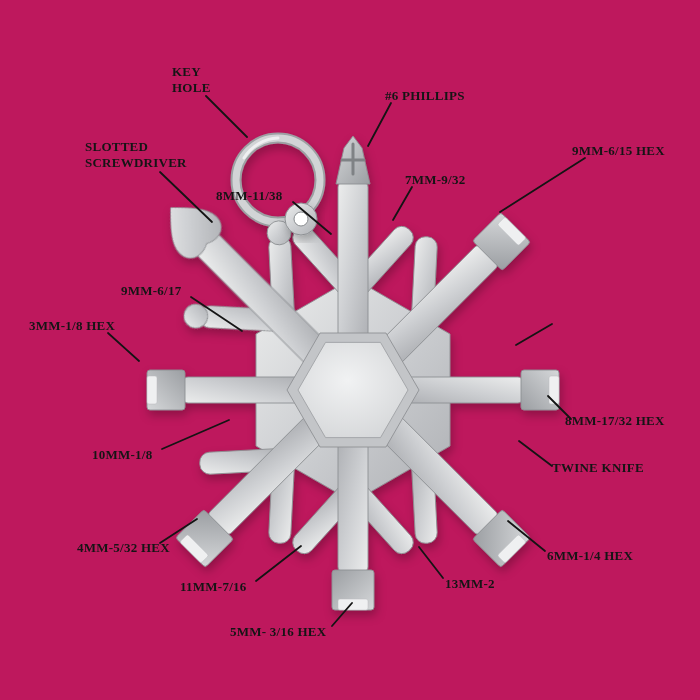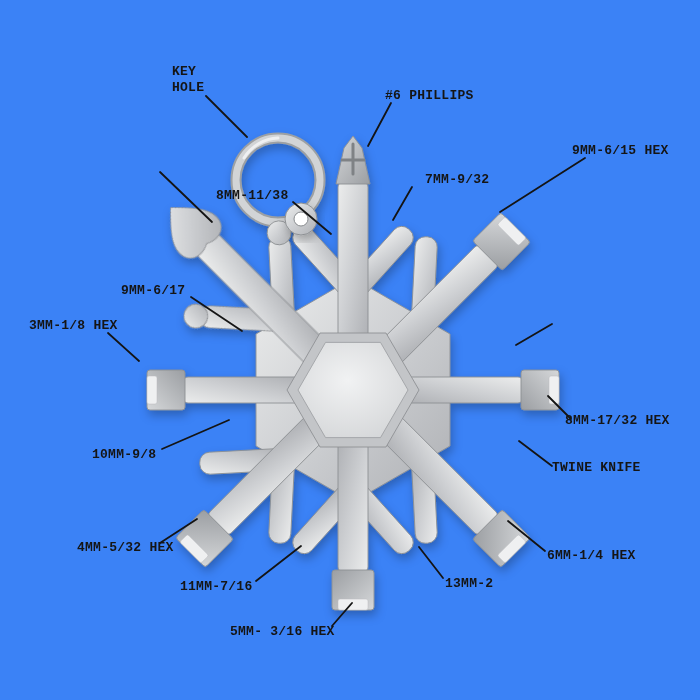--- a/index.html
+++ b/index.html
@@ -1,18 +1,18 @@
 <!DOCTYPE html>
 <html><head>
 <meta charset="utf-8">
 <style>
   html,body{margin:0;padding:0;background:#ffffff;}
   .stage{
-    position:relative;width:700px;height:700px;background:#3b82f6;
-    font-family:Liberation Mono, monospace;overflow:hidden;
+    position:relative;width:700px;height:700px;background:#be185d;
+    font-family:Liberation Serif, serif;overflow:hidden;
   }
   .scene{position:absolute;left:0;top:0;}
   .label{
     position:absolute;
     font-size:13px;font-weight:700;line-height:1.25;
     letter-spacing:.25px;color:#151515;white-space:pre-line;
   }
 </style>
 </head>
 <body>
@@ -156,27 +156,29 @@
       <line x1="256" y1="581" x2="301" y2="546"></line>
       <line x1="443" y1="578" x2="419" y2="547"></line>
       <line x1="545" y1="551" x2="508" y2="521"></line>
       <line x1="332" y1="626" x2="352" y2="603"></line>
     </g>
   </svg>
 
   <div class="label" style="left:172px;top:64px;">KEY
 HOLE</div>
   <div class="label" style="left:385px;top:88px;">#6 PHILLIPS</div>
+  <div class="label" style="left:85px;top:139px;">SLOTTED
+SCREWDRIVER</div>
   <div class="label" style="left:216px;top:188px;">8MM-11/38</div>
-  <div class="label" style="left:425px;top:172px;">7MM-9/32</div>
+  <div class="label" style="left:405px;top:172px;">7MM-9/32</div>
   <div class="label" style="left:572px;top:143px;">9MM-6/15 HEX</div>
   <div class="label" style="left:121px;top:283px;">9MM-6/17</div>
   <div class="label" style="left:29px;top:318px;">3MM-1/8 HEX</div>
   <div class="label" style="left:565px;top:413px;">8MM-17/32 HEX</div>
-  <div class="label" style="left:92px;top:447px;">10MM-9/8</div>
+  <div class="label" style="left:92px;top:447px;">10MM-1/8</div>
   <div class="label" style="left:552px;top:460px;">TWINE KNIFE</div>
   <div class="label" style="left:60px;top:540px;margin-left:17px;">4MM-5/32 HEX</div>
   <div class="label" style="left:180px;top:579px;">11MM-7/16</div>
   <div class="label" style="left:445px;top:576px;">13MM-2</div>
   <div class="label" style="left:547px;top:548px;">6MM-1/4 HEX</div>
   <div class="label" style="left:230px;top:624px;">5MM- 3/16 HEX</div>
 
 </div>
 
 </body></html>

